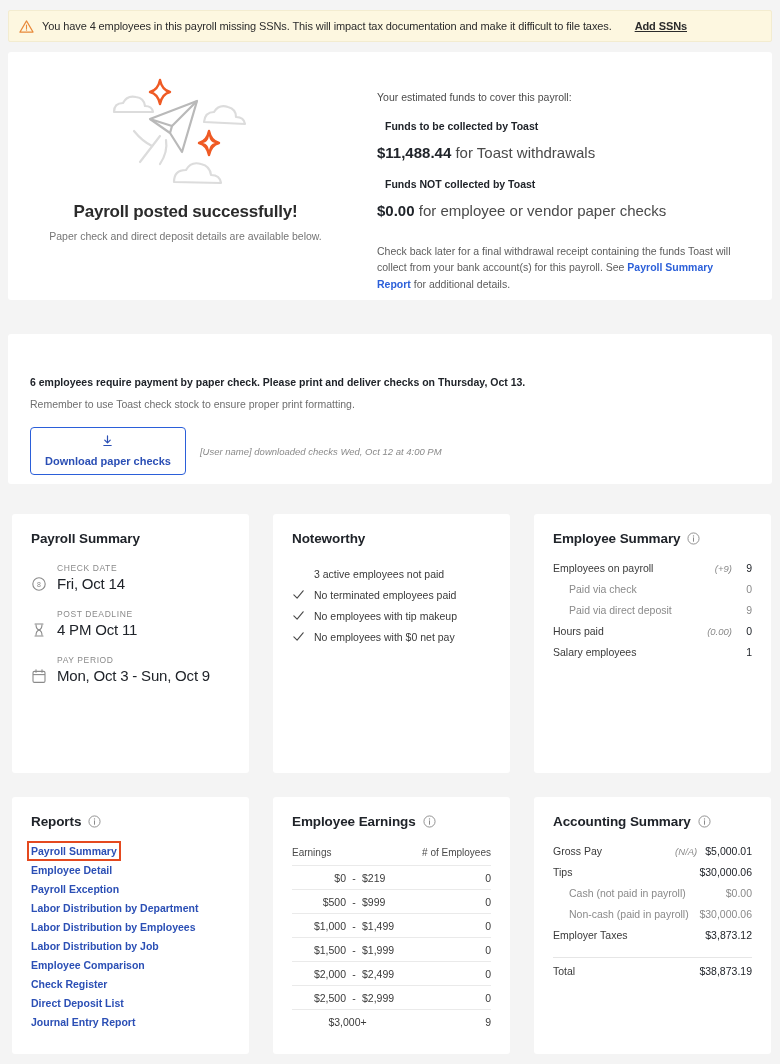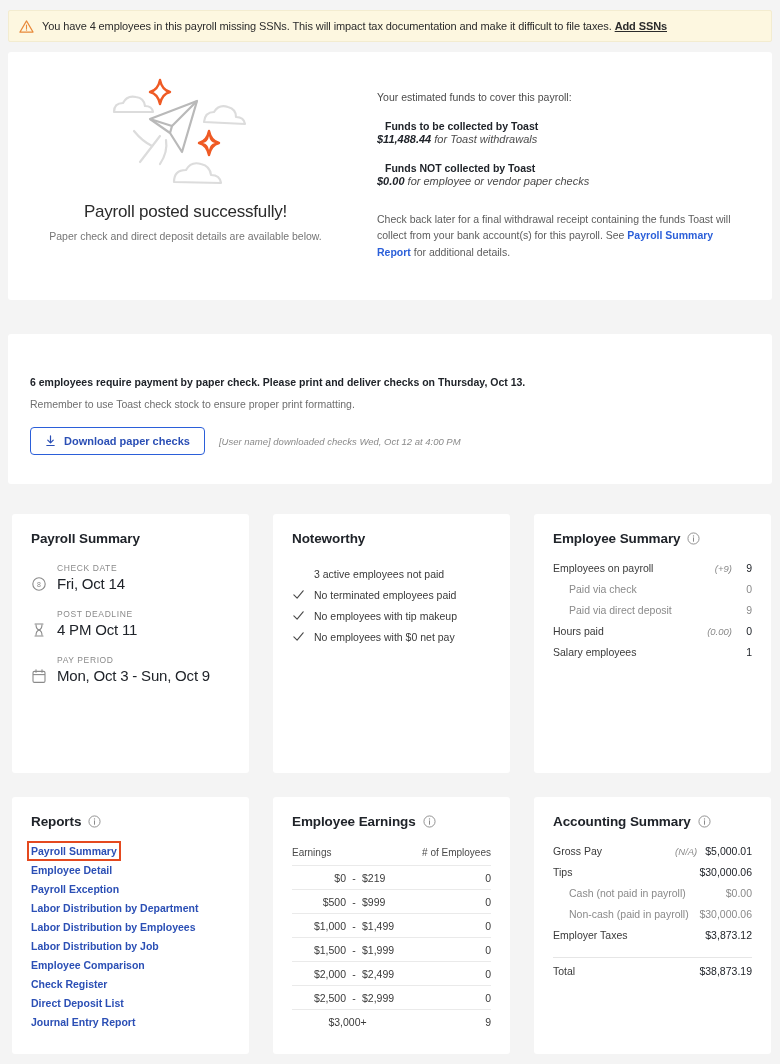--- a/index.html
+++ b/index.html
@@ -13,59 +13,59 @@
   .page { width: 780px; height: 1064px; position: relative; background: #f4f4f4; }
 
   
   .alert-banner {
     position: absolute; left: 8px; top: 10px; width: 764px; height: 32px;
     background: #fdf7e0; border: 1px solid #f3ecd0; border-radius: 2px;
     display: flex; align-items: center; padding: 0 10px; gap: 8px;
   }
   .alert-icon { width: 15px; height: 15px; flex: 0 0 auto; }
   .alert-text { font-size: 11px; color: #2b2b2b; letter-spacing: -0.1px; }
-  .alert-link { color: #2b2b2b; font-weight: bold; text-decoration: underline; cursor: pointer; }
+  .alert-link { color: #2b2b2b; font-weight: bold; text-decoration: underline; cursor: pointer; margin-left: 20px; }
 
   
   .hero {
     position: absolute; left: 8px; top: 52px; width: 764px; height: 248px;
     background: #ffffff; border-radius: 3px;
     display: flex;
   }
   .hero-left { width: 355px; padding-top: 22px; display: flex; flex-direction: column; align-items: center; }
   .illus { width: 180px; height: 118px; }
   .hero-title {
-    font-size: 17px; font-weight: normal; color: #2b2b2b; margin-top: 10px; letter-spacing: -0.2px;
+    font-size: 17px; font-weight: bold; color: #2b2b2b; margin-top: 10px; letter-spacing: -0.2px;
   }
   .hero-sub { font-size: 10.5px; color: #757575; margin-top: 8px; }
 
   .hero-right { flex: 1; padding: 27px 24px 0 14px; }
   .hr-title { font-size: 19px; font-weight: bold; color: #20242a; letter-spacing: -0.3px; }
   .hr-lead { font-size: 10.5px; color: #4a4a4a; margin-top: 12px; }
   .hr-bold { font-size: 10.5px; font-weight: bold; color: #20242a; margin-top: 17px; padding-left: 8px; }
-  .hr-amt { font-size: 11px; color: #20242a; margin-top: 1px; font-style: italic; }
+  .hr-amt { font-size: 15px; color: #20242a; margin-top: 12px; }
   .hr-amt b { font-weight: bold; }
   .hr-amt span.sec { color: #4a4a4a; }
   .hr-foot { font-size: 10.5px; color: #5c5c5c; margin-top: 24px; line-height: 1.55; }
   .hr-foot a { color: #2b5fd9; font-weight: bold; text-decoration: none; cursor: pointer; }
 
   
   .paper-card {
     position: absolute; left: 8px; top: 334px; width: 764px; height: 150px;
     background: #fff; border-radius: 3px; padding: 18px 22px;
   }
   .pc-title { font-size: 13.5px; font-weight: bold; color: #20242a; letter-spacing: -0.1px; }
   .pc-bold { font-size: 10.5px; font-weight: bold; color: #20242a; margin-top: 24px; }
   .pc-sub { font-size: 10.5px; color: #6e6e6e; margin-top: 10px; }
   .pc-actions { display: flex; align-items: center; gap: 14px; margin-top: 17px; }
   .btn-download {
     display: inline-flex; align-items: center; gap: 8px;
     border: 1px solid #2b5fd9; border-radius: 4px;
     background: #fff; color: #2b4fb5; font-size: 11px; font-weight: bold;
-    padding: 7px 14px; cursor: pointer; font-family: "Liberation Sans", sans-serif;
+    padding: 7px 14px; cursor: pointer; font-family: "Liberation Sans", sans-serif; flex-direction: column;
   }
   .dl-icon { width: 11px; height: 12px; }
   .pc-meta { font-size: 9.5px; color: #8a8a8a; font-style: italic; }
 
   
   .grid-row { position: absolute; left: 12px; width: 764px; display: flex; gap: 24px; }
   .grid-row.r1 { top: 514px; }
   .grid-row.r2 { top: 797px; }
   .card {
     width: 237px; background: #fff; border-radius: 3px; padding: 17px 19px;

